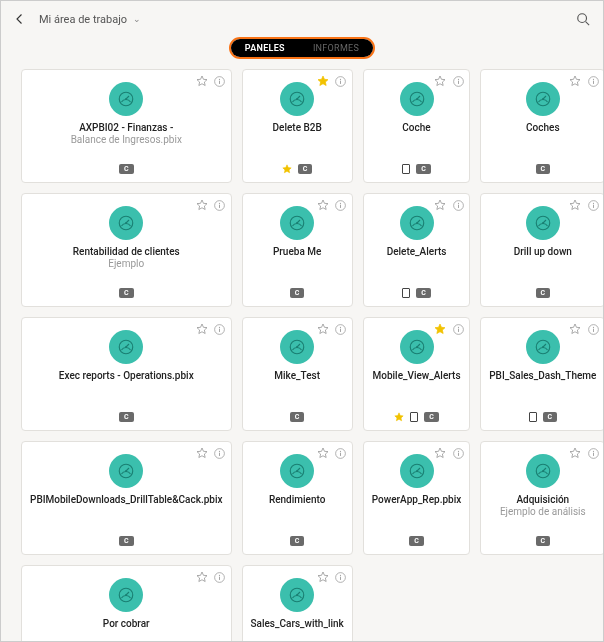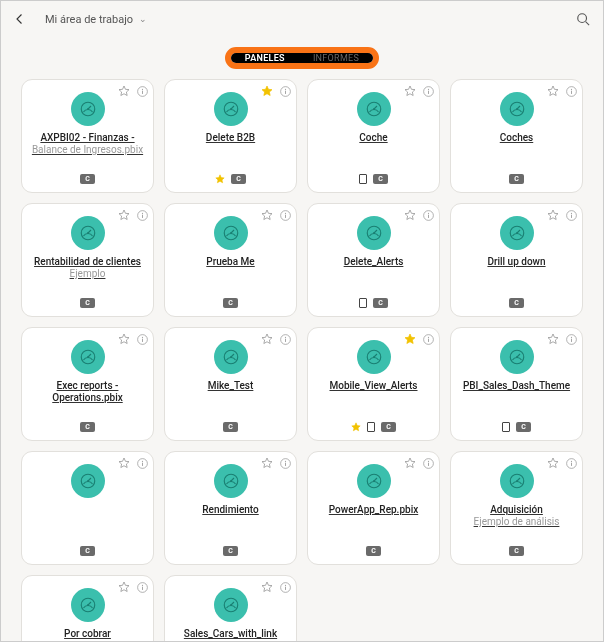--- a/index.html
+++ b/index.html
@@ -11,61 +11,58 @@
     overflow: hidden;
     border: 1px solid #ccc;
     font-size: 11px;
     color: #333;
   }
   .header {
     display: flex;
     align-items: center;
     padding: 8px 10px 4px 10px;
     height: 32px;
-    gap: 6px;
   }
   .back-btn {
     width: 18px; height:18px; display:flex;align-items:center;justify-content:center;
     cursor:pointer;
   }
   .workspace-title {
     margin-left: 10px;
     font-size: 11px;
     color:#555;
     display:flex;align-items:center;gap:6px;
     cursor:pointer;
   }
   .chev-down { font-size:9px; color:#888; }
   .header-spacer { flex:1; }
   .search-btn { width:20px;height:20px;display:flex;align-items:center;justify-content:center;cursor:pointer; }
   .tabs {
     display:flex;justify-content:center;padding:4px 0 10px 0;
   }
   .tab-group {
-    display:flex;border:6px solid #f97316;border-radius:14px;overflow:hidden;
+    display:flex;border:2px solid #f97316;border-radius:14px;overflow:hidden;
     height:22px;
-    margin-top:10px;
   }
   .tab {
     padding:0 14px;font-size:9px;display:flex;align-items:center;cursor:pointer;
     background:#000000;color:#666;letter-spacing:0.3px;
   }
   .tab.active { background:#000;color:#fff;font-weight:600; }
   .grid {
     padding: 0 20px 12px 20px;
     display:grid;
     grid-template-columns: repeat(4, 1fr);
     gap: 10px;
   }
   .card {
-    background:#fff;border:1px solid #e2e0dc;border-radius:11px;
+    background:#fff;border:1px solid #e2e0dc;border-radius:4px;
     height:114px;position:relative;
     display:flex;flex-direction:column;align-items:center;
     padding:6px 4px 6px 4px;
-    text-decoration:underline;
   }
   .card-actions {
     position:absolute;top:4px;right:4px;display:flex;gap:4px;align-items:center;
   }
   .star { width:14px;height:14px;cursor:pointer;display:flex;align-items:center;justify-content:center; }
   .info { width:14px;height:14px;cursor:pointer;display:flex;align-items:center;justify-content:center;color:#888; }
   .thumb {
     width:34px;height:34px;border-radius:50%;
     background:#3bbfad;display:flex;align-items:center;justify-content:center;
     margin-top:6px;
@@ -492,20 +489,21 @@
         </div>
       </div>
       <div class="thumb">
         <svg viewBox="0 0 24 24">
           <circle cx="12" cy="12" r="9" fill="none" stroke="#1a7f72" stroke-width="1.5"></circle>
           <path d="M6 16 A7 7 0 0 1 18 16" fill="none" stroke="#1a7f72" stroke-width="1.5"></path>
           <line x1="12" y1="12" x2="16" y2="8" stroke="#1a7f72" stroke-width="1.5"></line>
           <circle cx="12" cy="12" r="1.2" fill="#1a7f72"></circle>
         </svg>
       </div>
+      <div class="card-title">PBIMobileDownloads_DrillTable&amp;Cack.pbix</div>
       <div class="card-footer">
         <div class="badge-c">C</div>
       </div>
     </div>
     <div class="card">
       <div class="card-actions">
         <div class="star">
           <svg viewBox="0 0 24 24" width="12" height="12">
             <path d="M12 2 L14.9 8.6 L22 9.3 L16.8 14.1 L18.3 21 L12 17.5 L5.7 21 L7.2 14.1 L2 9.3 L9.1 8.6 Z" fill="none" stroke="#888" stroke-width="1.4"></path>
           </svg>

